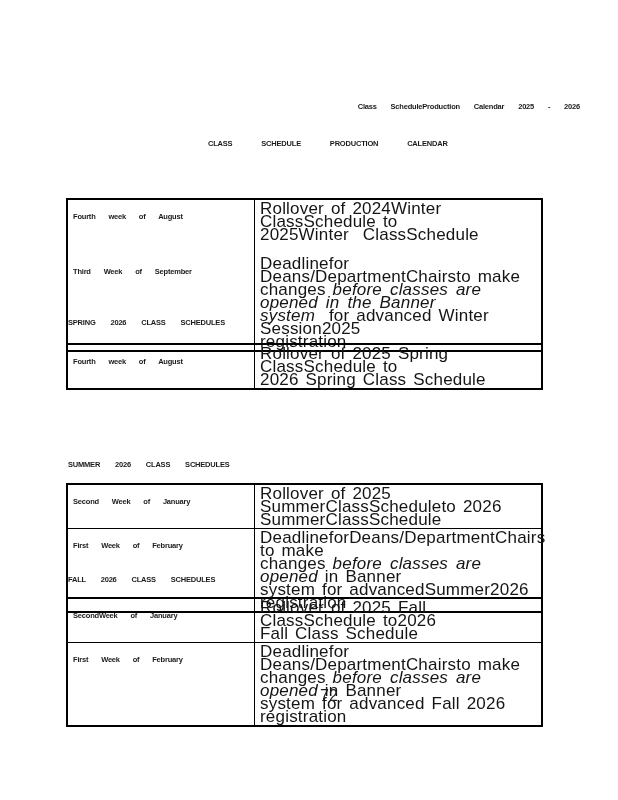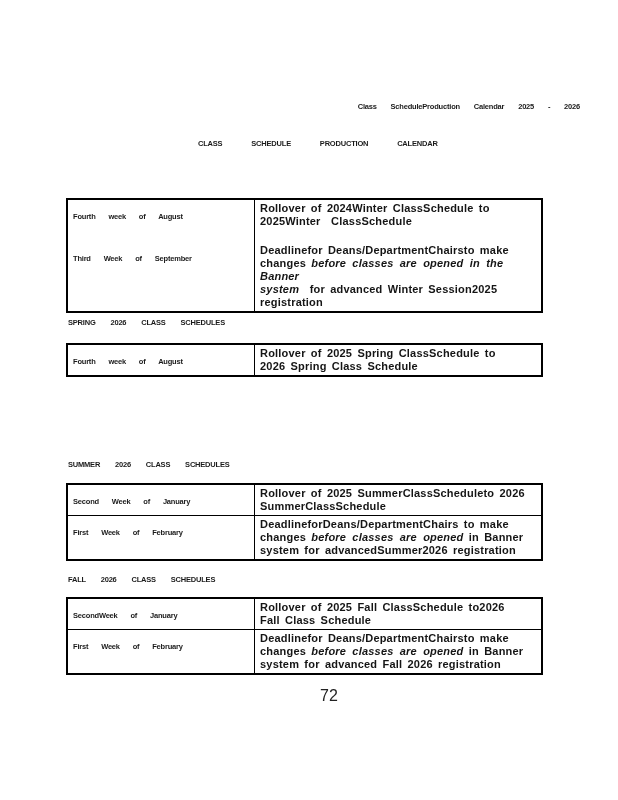--- a/index.html
+++ b/index.html
@@ -4,41 +4,41 @@
 <style>
   html,body{margin:0;padding:0;background:#fff;}
   #page{
     position:relative;width:618px;height:800px;background:#ffffff;
     font-family:"Liberation Sans",sans-serif;color:#111;overflow:hidden;
   }
   
   .scanhead{font-weight:bold;font-size:7.5px;letter-spacing:-0.2px;color:#1a1a1a;white-space:nowrap;}
 
   .doc-header{position:absolute;top:102px;right:38px;word-spacing:12px;}
-  .doc-title{position:absolute;top:139px;left:198px;word-spacing:27px;}
+  .doc-title{position:absolute;top:139px;left:208px;word-spacing:27px;}
   .page-number{position:absolute;top:687px;left:320px;font-size:16px;color:#222;}
 
   .section{position:absolute;left:66px;width:478px;}
   .s1{top:181px;} .s2{top:318px;} .s3{top:460px;} .s4{top:575px;}
   .section-heading{padding-left:2px;word-spacing:13px;}
   .s1 .cal-table{margin-top:17px;} .s2 .cal-table{margin-top:16px;}
   .s3 .cal-table{margin-top:14px;} .s4 .cal-table{margin-top:13px;border-radius:20px;}
 
   .cal-table{
     border-collapse:collapse;table-layout:fixed;width:477px;
     border:2px solid #000;
   }
   .cal-table td{vertical-align:top;padding:2px 5px;}
   td.when{
     width:176px;font-weight:bold;font-size:7.5px;letter-spacing:-0.2px;
     word-spacing:11px;color:#1a1a1a;padding-top:12px;white-space:nowrap;
   }
   td.what{
     border-left:1.4px solid #000;
-    font-size:11px;line-height:13px;letter-spacing:0.2px;word-spacing:2px;color:#151515;font-weight:bold;
+    font-size:17px;line-height:13px;letter-spacing:0.2px;word-spacing:2px;color:#151515;
   }
   td.what span{white-space:pre-wrap;}
   .with-divider tr + tr td{border-top:1.4px solid #000;}
   .no-divider tr.first td{padding-bottom:14px;}
   .it{font-style:italic;word-spacing:3px;}
 </style>
 </head>
 <body>
 
 <div id="page">

